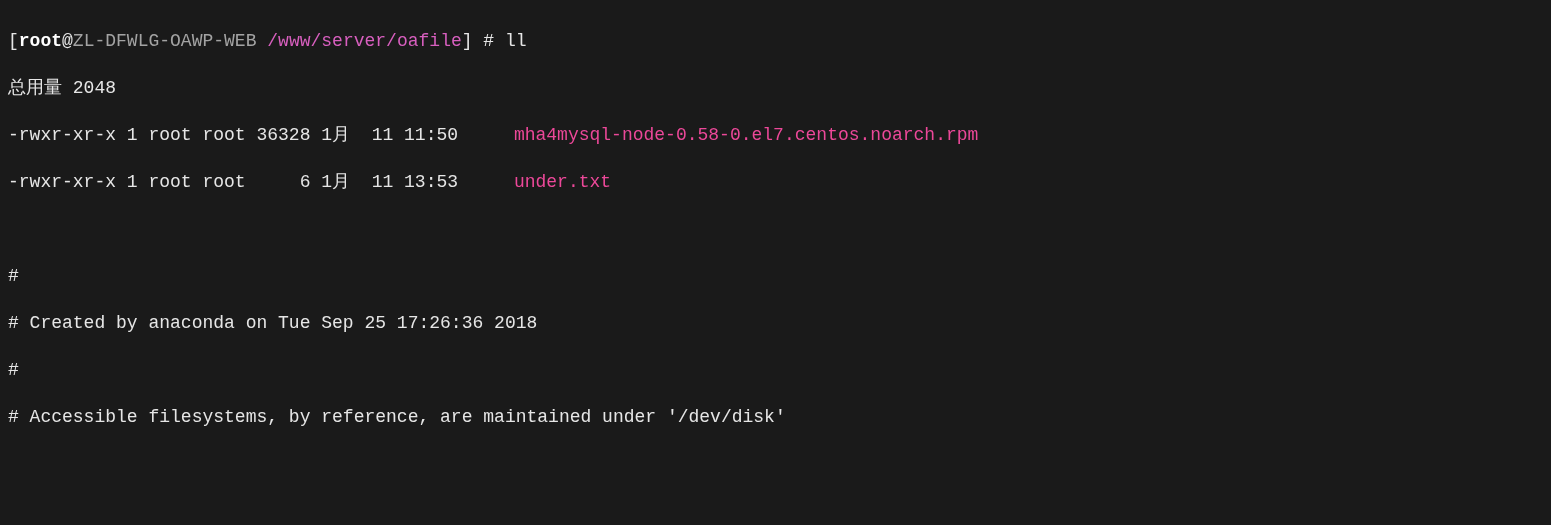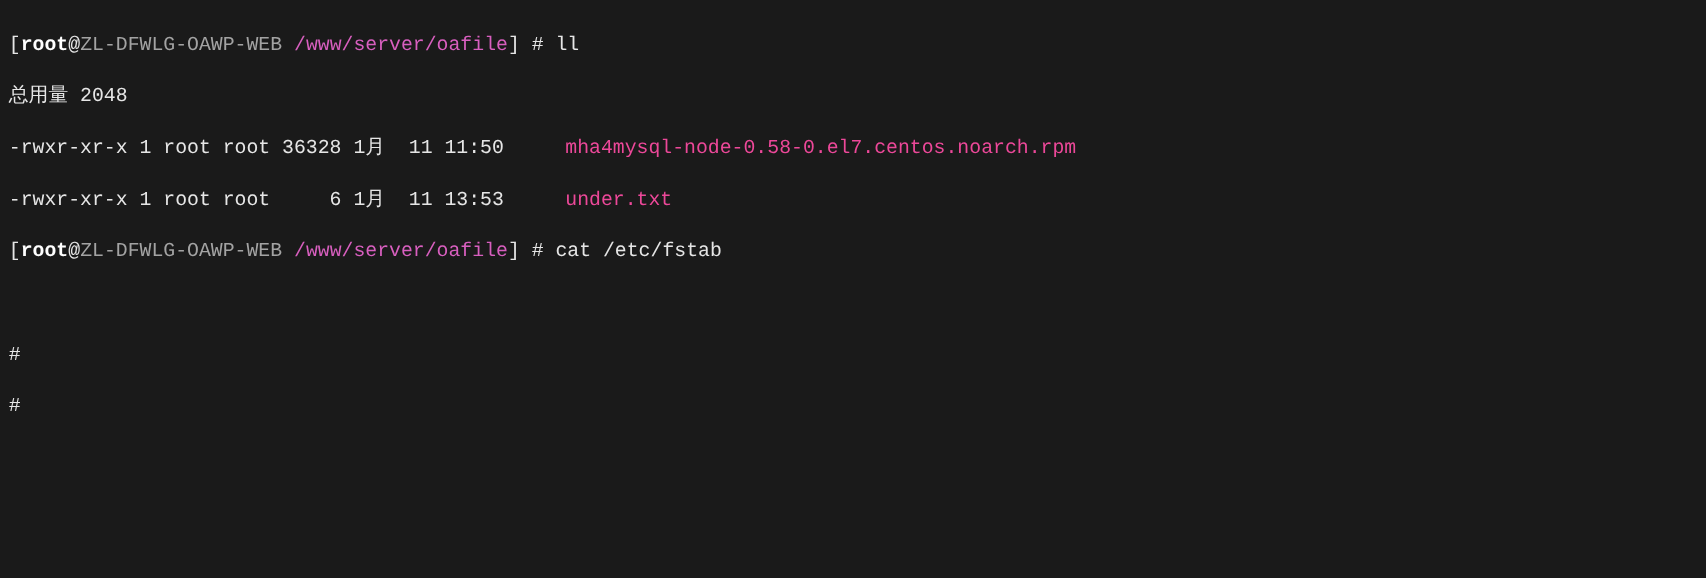--- a/index.html
+++ b/index.html
@@ -27,24 +27,25 @@
   .line { display: block; }
 </style>
 </head>
 <body>
 
 <div class="terminal">
 <span class="line"><span class="white">[</span><span class="red bold">root</span><span class="white">@</span><span class="cyan">ZL-DFWLG-OAWP-WEB</span><span class="white"> </span><span class="magenta">/www/server/oafile</span><span class="white">] # </span><span class="white">ll</span></span>
 <span class="line white">总用量 2048</span>
 <span class="line"><span class="white">-rwxr-xr-x 1 root root 36328 1月  11 11:50 </span><span class="green">mha4mysql-node-0.58-0.el7.centos.noarch.rpm</span></span>
 <span class="line"><span class="white">-rwxr-xr-x 1 root root     6 1月  11 13:53 </span><span class="green">under.txt</span></span>
-<span class="line"><span class="white">[</span><span class="red bold">root</span><span class="white">@</span><span class="cyan">ZL-DFWLG-OAWP-WEB</span><span class="white"> </span><span class="magenta">/www/server/oafile</span><span class="white">] # </span><span class="white">cat /etc/fstab</span></span>
 <span class="line"> </span>
 <span class="line white">#</span>
+<span class="line white"># Created by anaconda on Tue Sep 25 17:26:36 2018</span>
 <span class="line white">#</span>
+<span class="line white"># Accessible filesystems, by reference, are maintained under '/dev/disk'</span>
 
 
 
 
 
 
 
 
 
 </div>

